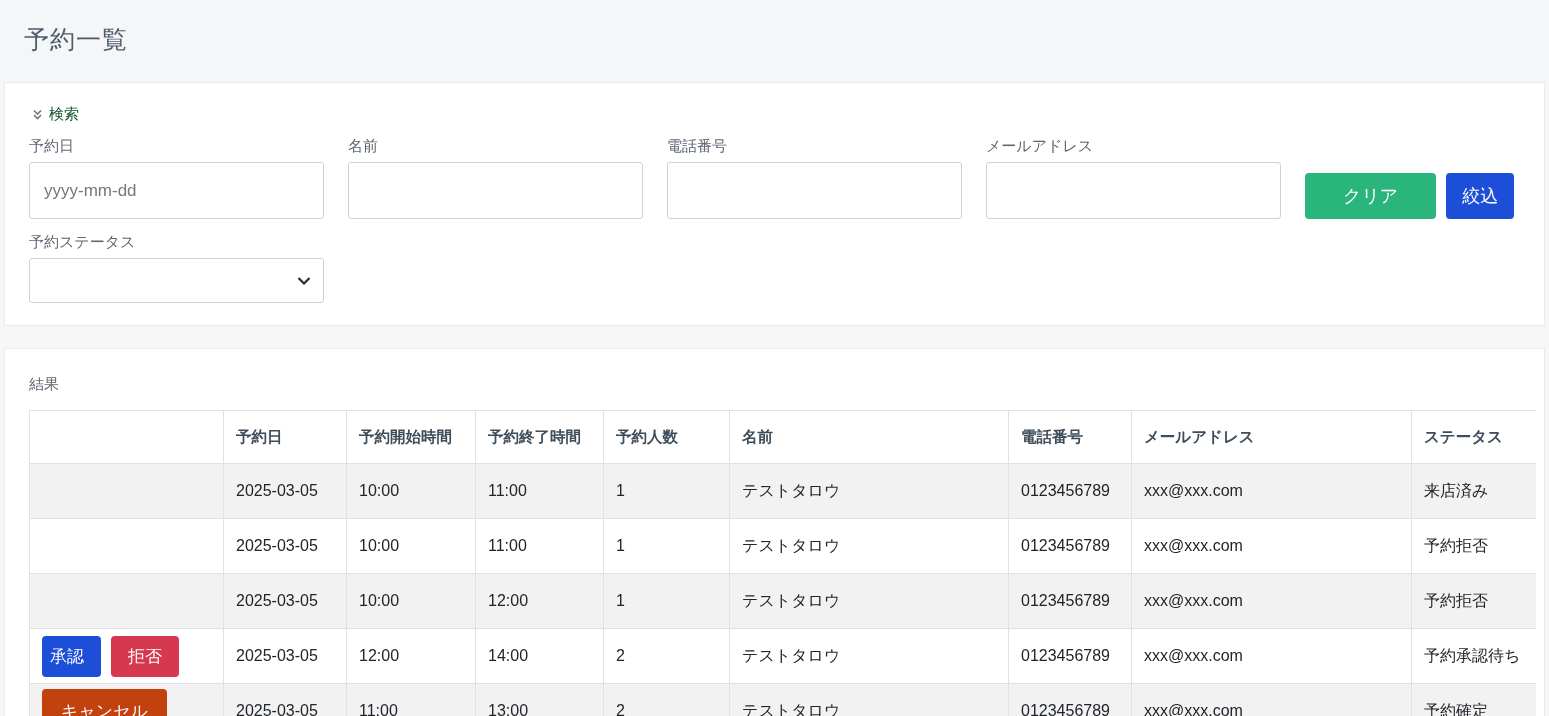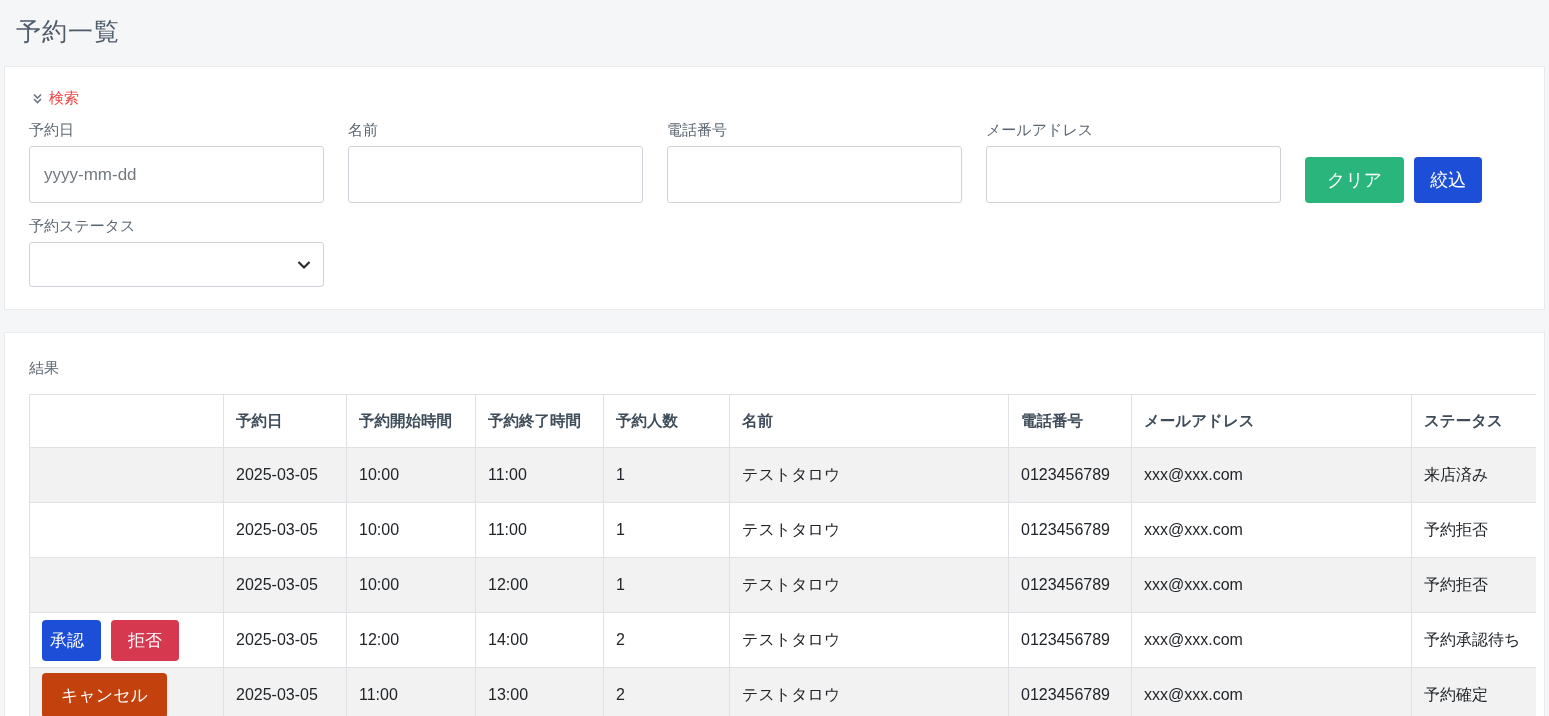--- a/index.html
+++ b/index.html
@@ -7,36 +7,36 @@
   body {
     width: 1549px; height: 716px;
     background: #f5f6f7;
     font-family: "Liberation Sans", "DejaVu Sans", sans-serif;
     color: #212529;
     overflow: hidden;
   }
   .page { padding: 0 4px; }
 
   h1.page-title {
-    margin: 8px; padding: 7px 0 10px 4px;
+    margin: 16px; padding: 7px 0 10px 4px;
     font-size: 25px; font-weight: 400; color: #4e5b6b;
     letter-spacing: 1px;
   }
 
   .panel {
     background: #ffffff;
     border: 1px solid #e9eaec;
   }
 
   
   .search-panel { padding: 22px 24px 22px 24px; }
 
   .search-toggle {
     display: inline-flex; align-items: center; gap: 5px;
-    font-size: 15px; color: #ef4444; cursor: pointer;
+    font-size: 15px; color: #14532d; cursor: pointer;
     margin: 0 0 13px 2px;
   }
   .search-toggle svg { display: block; }
 
   .fields-row {
     display: flex; align-items: flex-end; gap: 24px;
   }
   .field { display: flex; flex-direction: column; width: 295px; }
   .field label {
     font-size: 15px; color: #5b6672; margin-bottom: 6px;
@@ -46,21 +46,21 @@
     border: 1px solid #cdd3d9; border-radius: 3px;
     padding: 0 14px; font-size: 17px; color: #212529;
     font-family: inherit; background: #fff; outline: none;
   }
   .text-input::placeholder { color: #73797f; opacity: 1; }
 
   .search-buttons { display: flex; gap: 10px; align-items: flex-end; padding-bottom: 0; }
   .btn {
     height: 46px; border: none; border-radius: 4px;
     font-size: 18px; color: #ffffff; font-family: inherit;
-    cursor: pointer; padding: 0 22px;
+    cursor: pointer; padding: 0 38px;
   }
   .btn-green { background: #2ab57d; }
   .btn-blue  { background: #1d4ed8; padding: 0 16px; }
 
   .status-field { margin-top: 14px; }
   .select-wrap { position: relative; width: 295px; }
   .select-wrap select {
     width: 295px; height: 45px;
     border: 1px solid #cdd3d9; border-radius: 3px;
     background: #fff; font-size: 17px; font-family: inherit;

